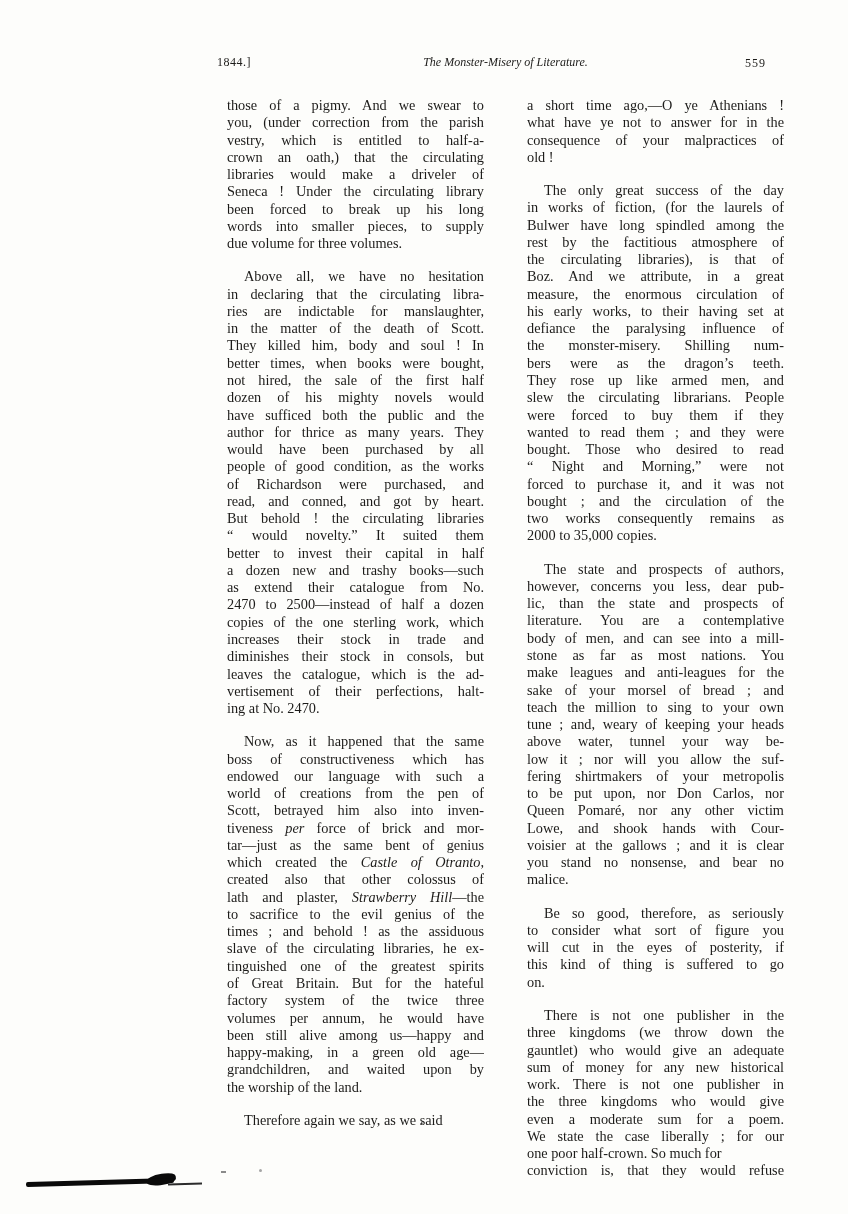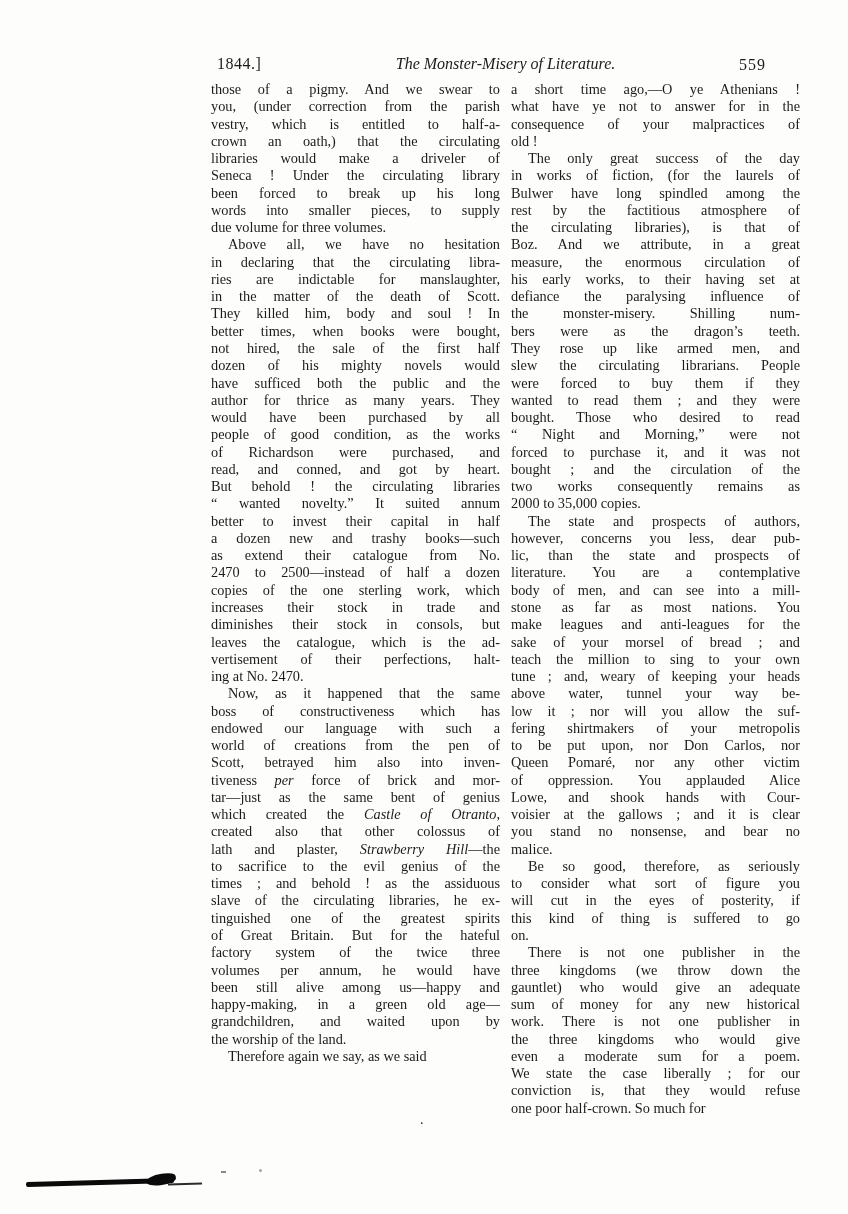--- a/index.html
+++ b/index.html
@@ -15,21 +15,21 @@
     font-family: "Liberation Serif", "DejaVu Serif", serif;
     color: #1c1b19;
     overflow: hidden;
   }
   .header {
     position: absolute;
     left: 211px;
     top: 55px;
     width: 589px;
     height: 22px;
-    font-size: 16px;
+    font-size: 12px;
   }
   .header .year {
     position: absolute;
     left: 6px;
     top: 0;
     letter-spacing: 0.5px;
   }
   .header .title {
     position: absolute;
     left: 0;
@@ -49,21 +49,21 @@
     position: absolute;
     left: 211px;
     top: 81px;
     width: 589px;
     display: flex;
   }
   .col {
     width: 289px;
   }
   .col-left { margin-right: 11px; }
-  .para { margin: 0; }
+  .para { margin: 16px; }
   .line {
     font-size: 14.3px;
     line-height: 17.27px;
     height: 17.27px;
     text-align: justify;
     text-align-last: justify;
     overflow: hidden;
     white-space: nowrap;
   }
   .line { white-space: normal; }
@@ -126,21 +126,21 @@
           <div class="line">better times, when books were bought,</div>
           <div class="line">not hired, the sale of the first half</div>
           <div class="line">dozen of his mighty novels would</div>
           <div class="line">have sufficed both the public and the</div>
           <div class="line">author for thrice as many years. They</div>
           <div class="line">would have been purchased by all</div>
           <div class="line">people of good condition, as the works</div>
           <div class="line">of Richardson were purchased, and</div>
           <div class="line">read, and conned, and got by heart.</div>
           <div class="line">But behold ! the circulating libraries</div>
-          <div class="line">“ wanted novelty.” It suited annum</div>
+          <div class="line">“ would novelty.” It suited them</div>
           <div class="line">better to invest their capital in half</div>
           <div class="line">a dozen new and trashy books—such</div>
           <div class="line">as extend their catalogue from No.</div>
           <div class="line">2470 to 2500—instead of half a dozen</div>
           <div class="line">copies of the one sterling work, which</div>
           <div class="line">increases their stock in trade and</div>
           <div class="line">diminishes their stock in consols, but</div>
           <div class="line">leaves the catalogue, which is the ad-</div>
           <div class="line">vertisement of their perfections, halt-</div>
           <div class="line last">ing at No. 2470.</div>
@@ -211,21 +211,20 @@
           <div class="line">stone as far as most nations. You</div>
           <div class="line">make leagues and anti-leagues for the</div>
           <div class="line">sake of your morsel of bread ; and</div>
           <div class="line">teach the million to sing to your own</div>
           <div class="line">tune ; and, weary of keeping your heads</div>
           <div class="line">above water, tunnel your way be-</div>
           <div class="line">low it ; nor will you allow the suf-</div>
           <div class="line">fering shirtmakers of your metropolis</div>
           <div class="line">to be put upon, nor Don Carlos, nor</div>
           <div class="line">Queen Pomaré, nor any other victim</div>
-          <div class="line">of oppression. You applauded Alice</div>
           <div class="line">Lowe, and shook hands with Cour-</div>
           <div class="line">voisier at the gallows ; and it is clear</div>
           <div class="line">you stand no nonsense, and bear no</div>
           <div class="line last">malice.</div>
         </div>
         <div class="para indent">
           <div class="line">Be so good, therefore, as seriously</div>
           <div class="line">to consider what sort of figure you</div>
           <div class="line">will cut in the eyes of posterity, if</div>
           <div class="line">this kind of thing is suffered to go</div>
@@ -233,22 +232,22 @@
         </div>
         <div class="para indent">
           <div class="line">There is not one publisher in the</div>
           <div class="line">three kingdoms (we throw down the</div>
           <div class="line">gauntlet) who would give an adequate</div>
           <div class="line">sum of money for any new historical</div>
           <div class="line">work. There is not one publisher in</div>
           <div class="line">the three kingdoms who would give</div>
           <div class="line">even a moderate sum for a poem.</div>
           <div class="line">We state the case liberally ; for our</div>
+          <div class="line last">one poor half-crown. So much for</div>
           <div class="line">conviction is, that they would refuse</div>
-          <div class="line last">one poor half-crown. So much for</div>
         </div>
       </div>
   </div>
 
   <div class="footer-mark">.</div>
 
   <div class="smudge">
     <div class="blob"></div>
     <div class="bar"></div>
     <div class="tail"></div>

